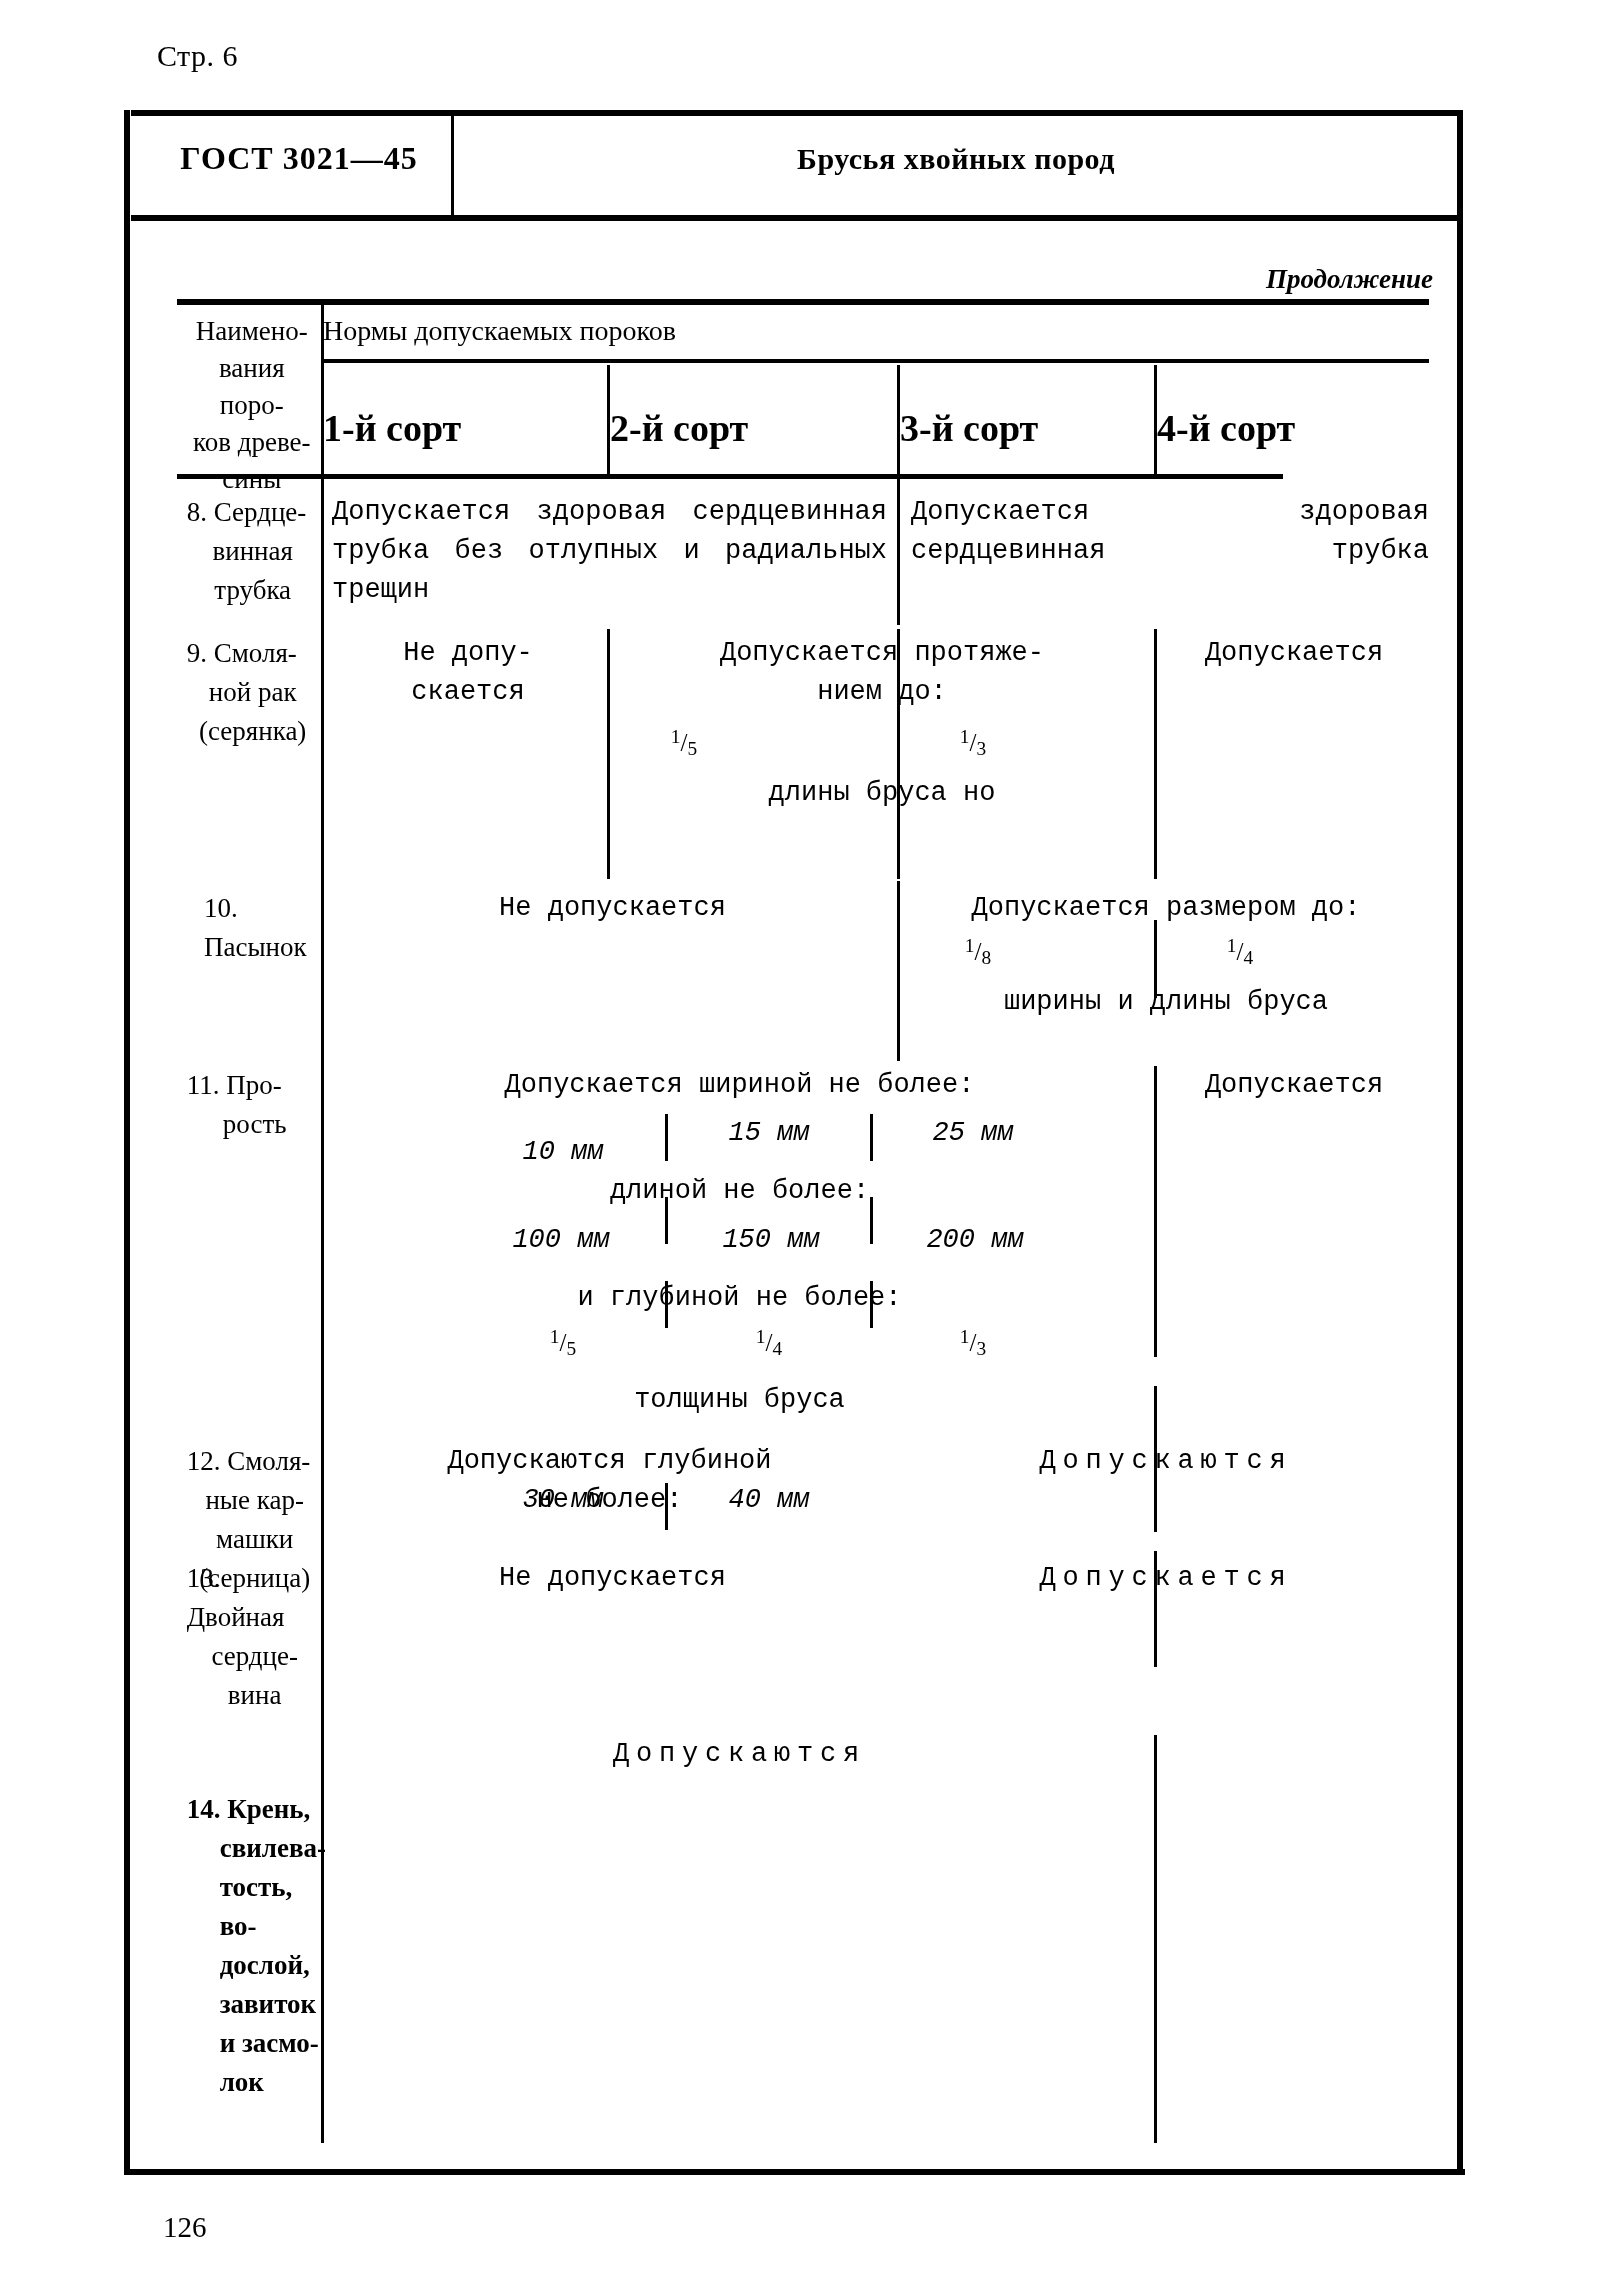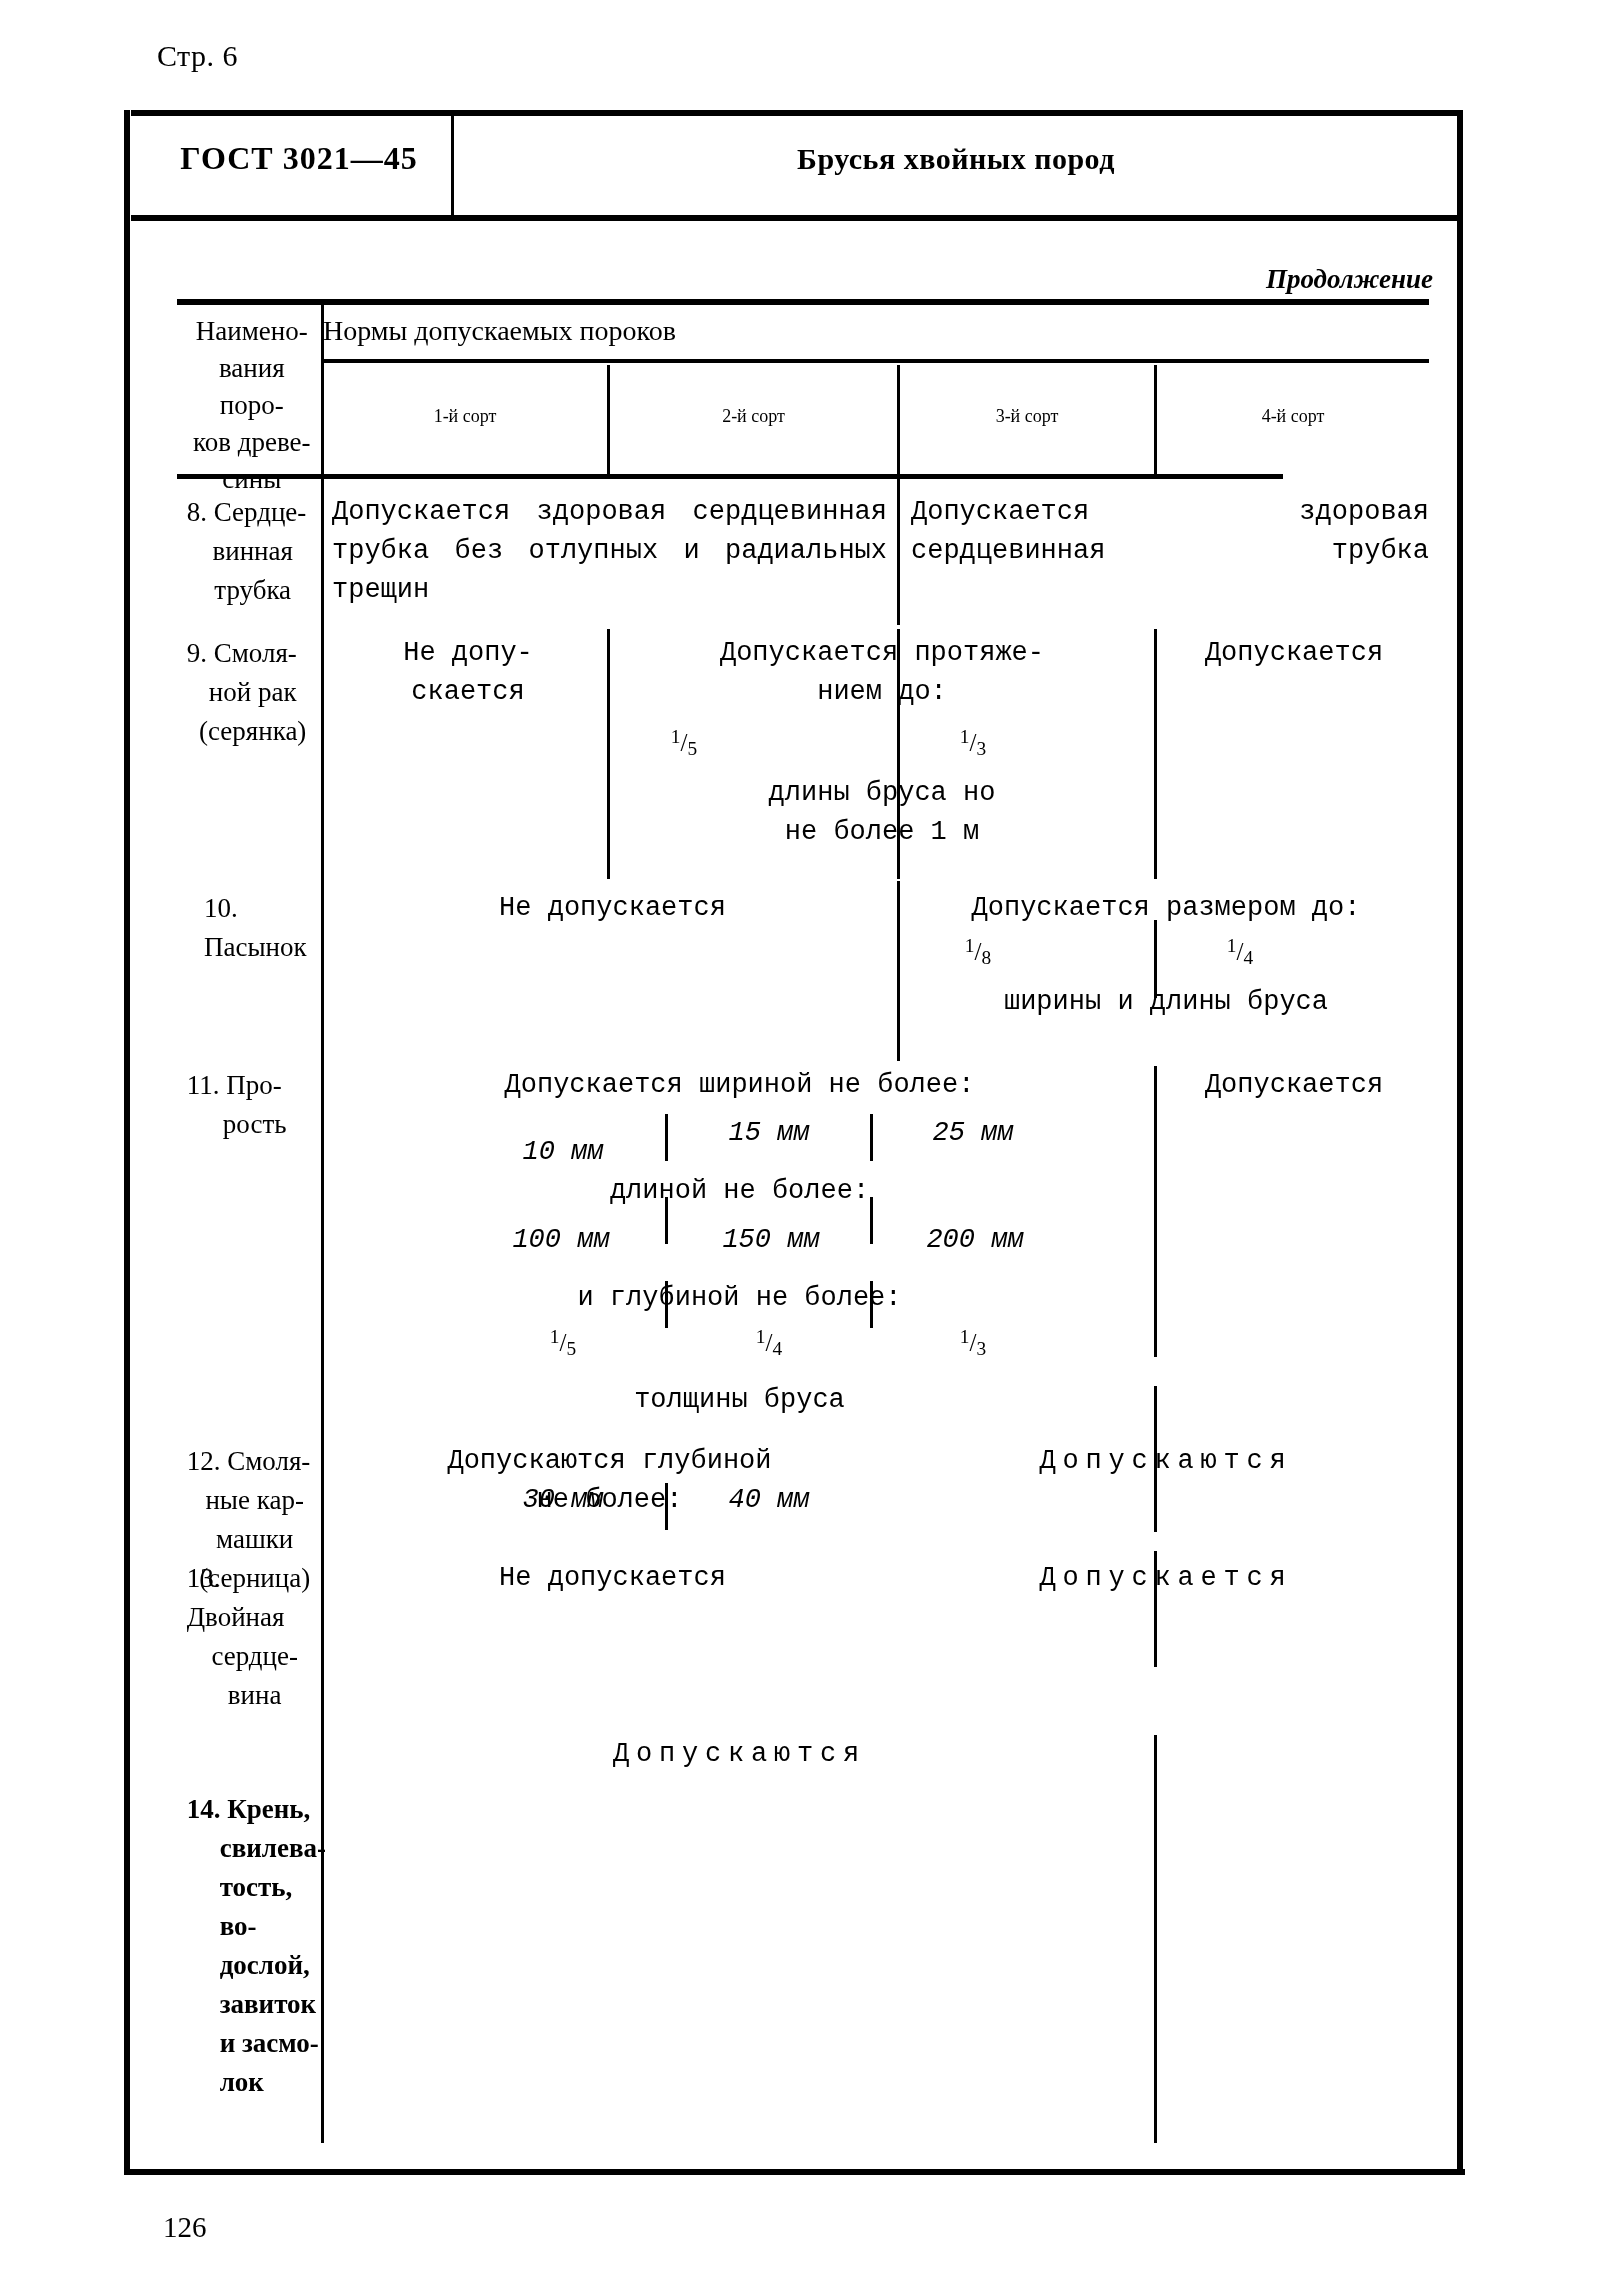--- a/index.html
+++ b/index.html
@@ -138,22 +138,23 @@
 
   .hdr-name {
     font-size: 27px;
     line-height: 37px;
     text-align: center;
   }
   .hdr-norms {
     font-size: 28px;
   }
   .hdr-sort {
-    font-size: 18px;
-    text-align: center;
+    font-size: 38px;
+    text-align: left;
+    font-weight: bold;
   }
 
   .rowlabel {
     font-size: 27px;
     line-height: 39px;
   }
   .rowlabel .num {
     display: inline-block;
   }
 
@@ -288,21 +289,20 @@
       <div>нием до:</div>
     </div>
     <div class="cell" style="left:439px;top:427px;width:136px;text-align:center;">
       <span class="frac"><span class="n">1</span><span class="s">/</span><span class="d">5</span></span>
     </div>
     <div class="cell" style="left:728px;top:427px;width:136px;text-align:center;">
       <span class="frac"><span class="n">1</span><span class="s">/</span><span class="d">3</span></span>
     </div>
     <div class="cell body-txt ctr" style="left:437px;top:475px;width:536px;">
       <div>длины бруса но</div>
-      <div>не более 1 м</div>
     </div>
     <div class="cell body-txt ctr" style="left:982px;top:335px;width:270px;">Допускается</div>
 
     <div class="cell rowlabel" style="left:27px;top:590px;width:136px;">
       <div class="lft">
         <span class="num">10.</span>
         <span>Пасынок</span>
       </div>
     </div>
     <div class="cell body-txt ctr" style="left:155px;top:590px;width:561px;">Не допускается</div>

